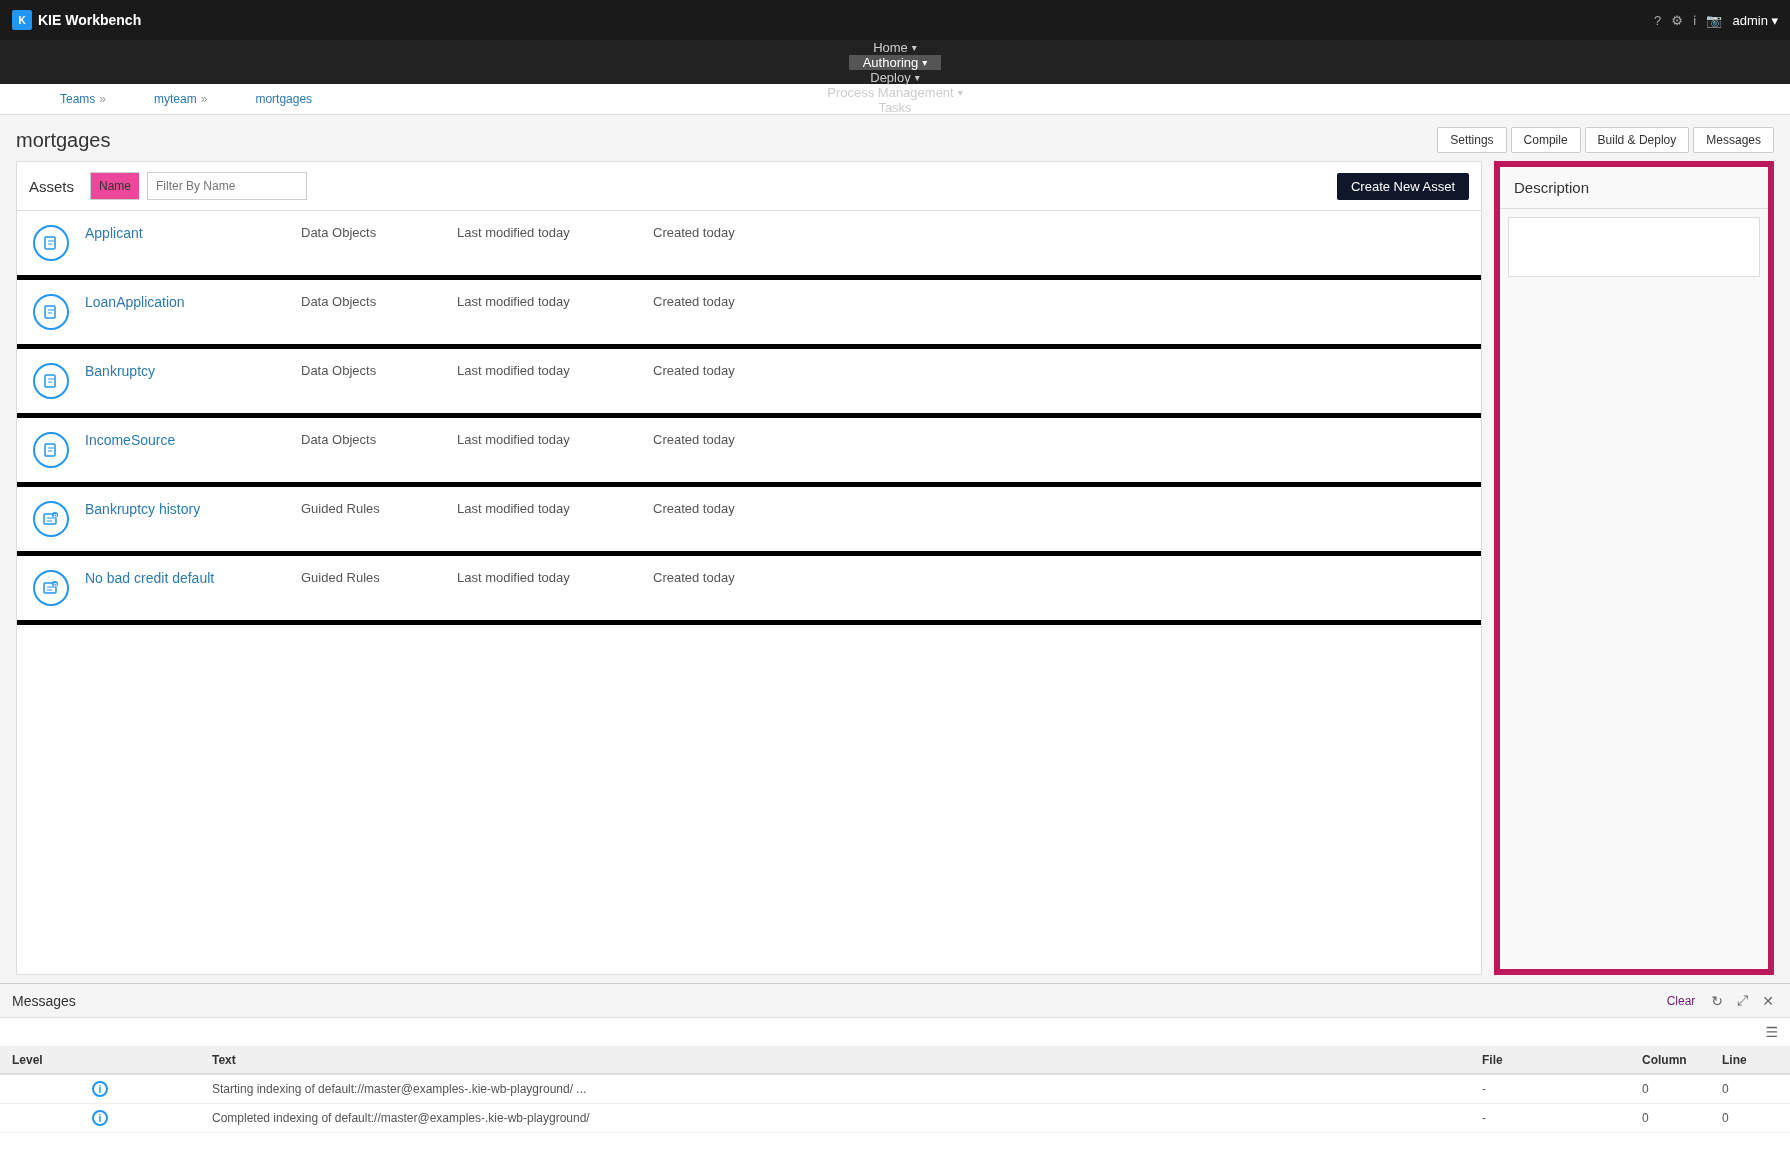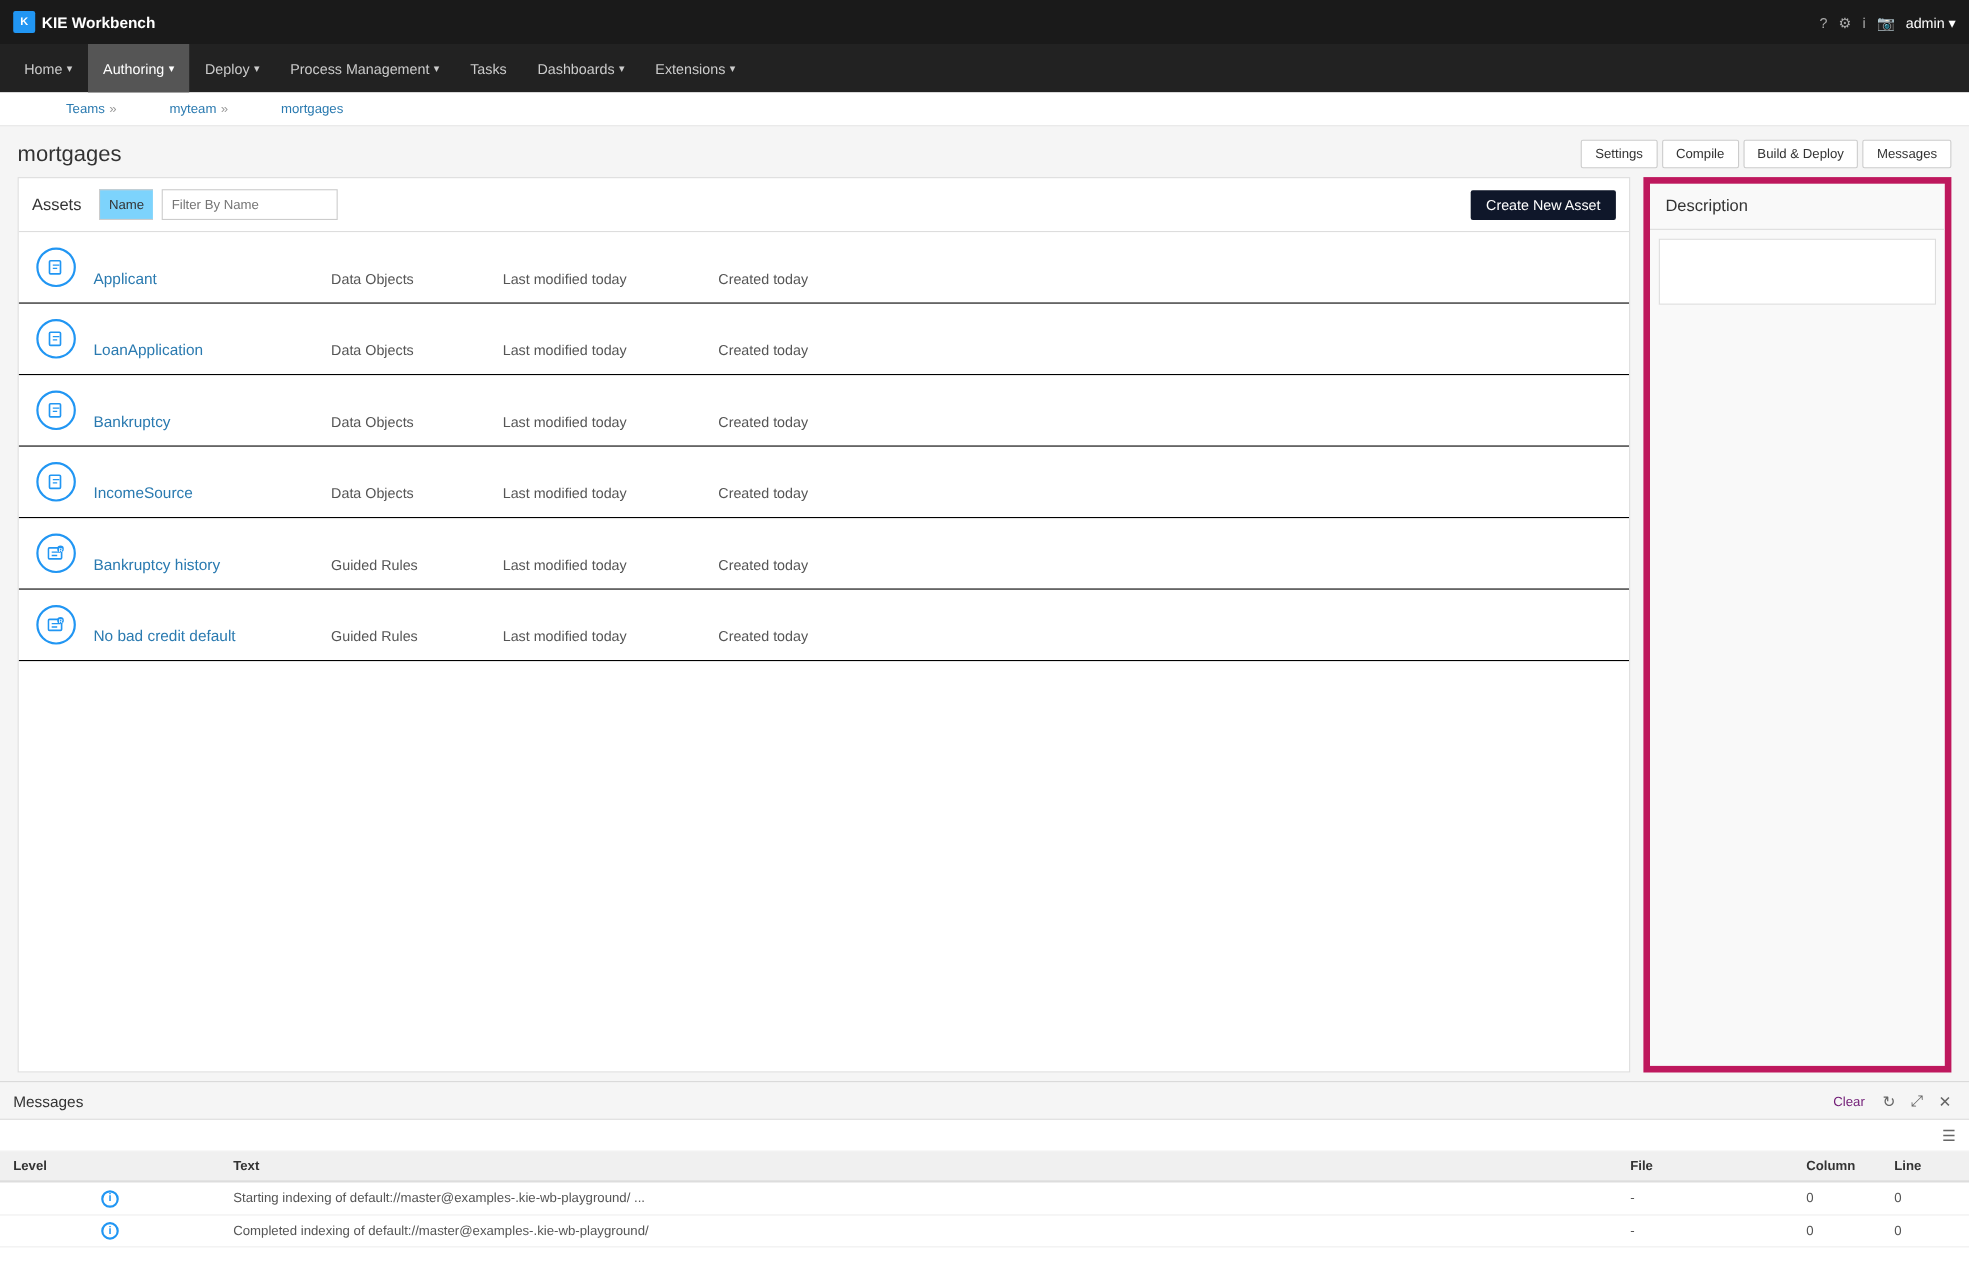--- a/index.html
+++ b/index.html
@@ -35,20 +35,21 @@
     .topbar-right span { cursor: pointer; font-size: 13px; }
     .topbar-user { color: #fff; font-size: 12px; cursor: pointer; }
 
     
     .mainnav {
       background: #222;
       height: 44px;
       display: flex;
       align-items: center;
       padding: 0 8px;
+      flex-direction: column;
     }
     .mainnav-item {
       color: #ccc;
       padding: 0 14px;
       height: 44px;
       display: flex;
       align-items: center;
       cursor: pointer;
       font-size: 13px;
       gap: 4px;
@@ -122,21 +123,21 @@
       padding: 10px 12px;
       border-bottom: 1px solid #ddd;
       gap: 8px;
     }
     .assets-title {
       font-size: 15px;
       font-weight: 500;
       margin-right: 8px;
     }
     .filter-label {
-      background: #7dd3fc;
+      background: #ec4899;
       border: 1px solid #ccc;
       padding: 4px 8px;
       font-size: 12px;
       border-right: none;
       height: 28px;
       display: flex; align-items: center;
     }
     .filter-input {
       border: 1px solid #ccc;
       padding: 4px 8px;
@@ -152,23 +153,23 @@
       border: none;
       padding: 6px 14px;
       cursor: pointer;
       font-size: 13px;
       border-radius: 2px;
     }
 
     
     .asset-row {
       display: flex;
-      align-items: flex-end;
+      align-items: flex-start;
       padding: 14px 16px;
-      border-bottom: 1px solid #000000;
+      border-bottom: 5px solid #000000;
       gap: 16px;
       cursor: pointer;
     }
     .asset-icon {
       width: 36px; height: 36px;
       border: 2px solid #2196F3;
       border-radius: 50%;
       display: flex; align-items: center; justify-content: center;
       color: #2196F3;
       font-size: 14px;

